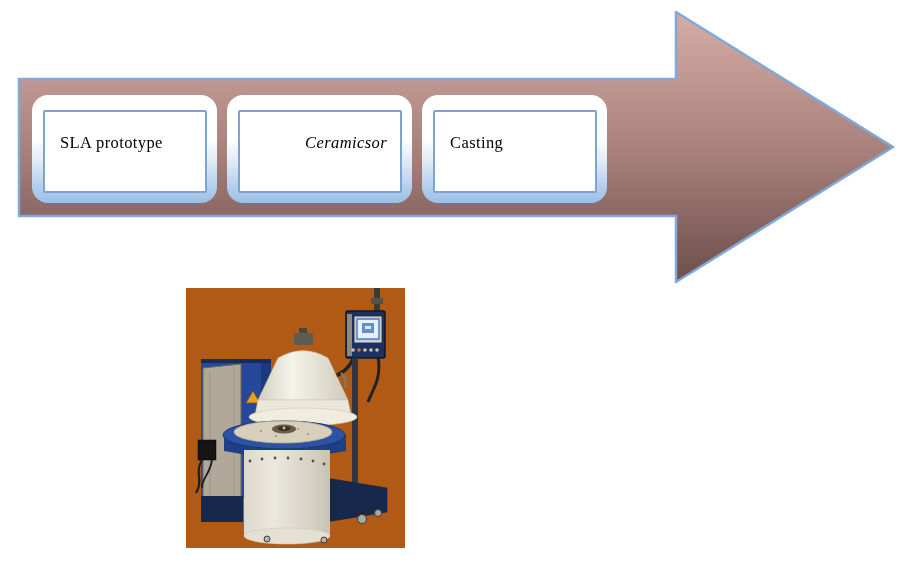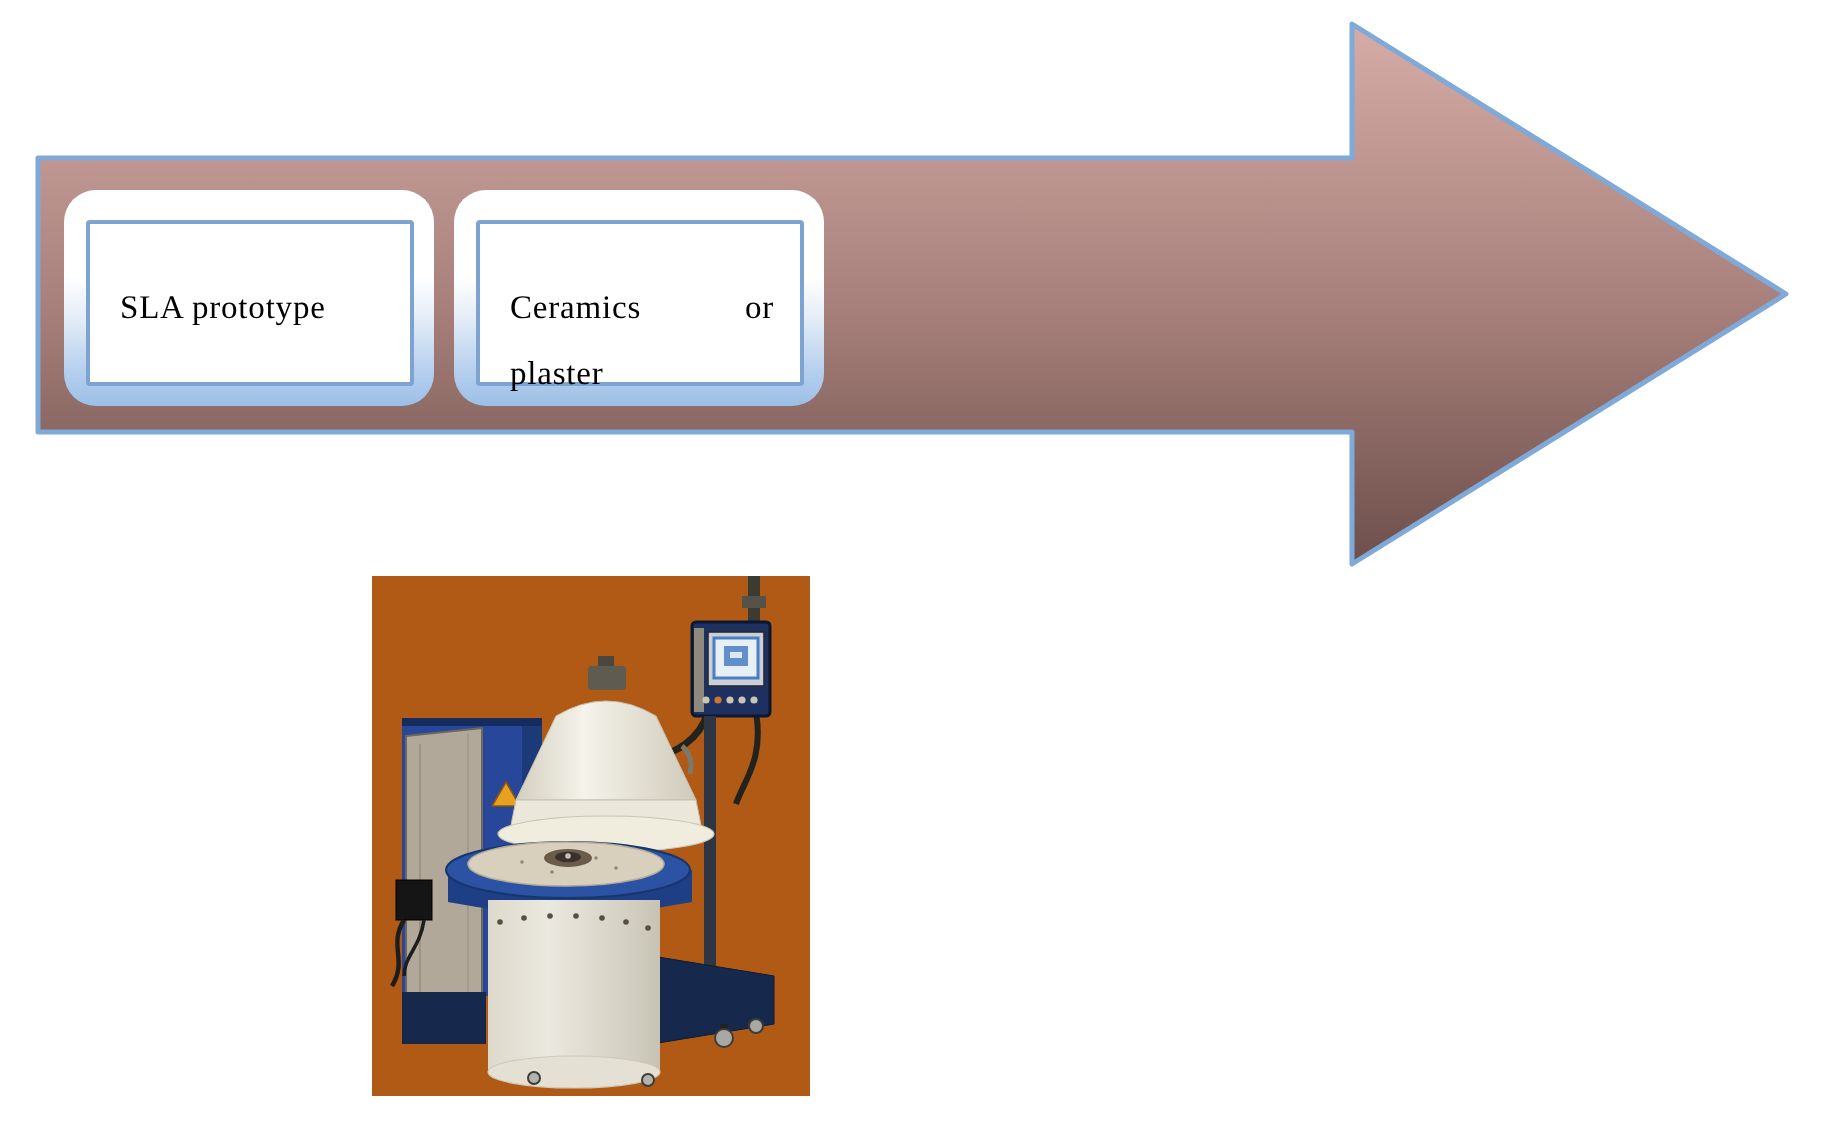--- a/index.html
+++ b/index.html
@@ -26,27 +26,27 @@
       #9cbfe6 100%);
   }
   .step-inner {
     position: absolute;
     top: 15px; left: 11px; right: 10px; bottom: 10px;
     background: #ffffff;
     border: 2px solid #7ca3d2;
     border-radius: 2px;
   }
   .step-text {
-    padding: 25px 13px 0 15px;
+    padding: 14px 13px 0 15px;
     font-size: 16.5px;
     letter-spacing: 0.4px;
     line-height: 33px;
     color: #000000;
   }
-  .line-justify { display: flex; justify-content: space-between; }
+  .line-justify { display: flex; justify-content: flex-end; font-style: italic; }
 
   
   .photo {
     position: absolute;
     left: 186px;
     top: 288px;
     width: 219px;
     height: 260px;
   }
   .photo svg { display: block; }
@@ -75,27 +75,31 @@
     </div>
   </div>
 
   <div class="step" style="left:227px">
     <div class="step-inner">
       <div class="step-text">
         <div class="line-justify">
           <span>Ceramics</span>
           <span>or</span>
         </div>
-        <div>
-          <span>plaster</span>
-        </div>
       </div>
     </div>
   </div>
 
+  <div class="step" style="left:422px">
+    <div class="step-inner">
+      <div class="step-text">
+        <span>Casting</span>
+      </div>
+    </div>
+  </div>
 
 
   <div class="photo">
     <svg width="219" height="260" viewBox="0 0 219 260">
       <defs>
         <linearGradient id="hoodGrad" x1="0" y1="0" x2="1" y2="0">
           <stop offset="0" stop-color="#d3cfc0"></stop>
           <stop offset="0.38" stop-color="#f5f3ea"></stop>
           <stop offset="1" stop-color="#cfcaba"></stop>
         </linearGradient>

